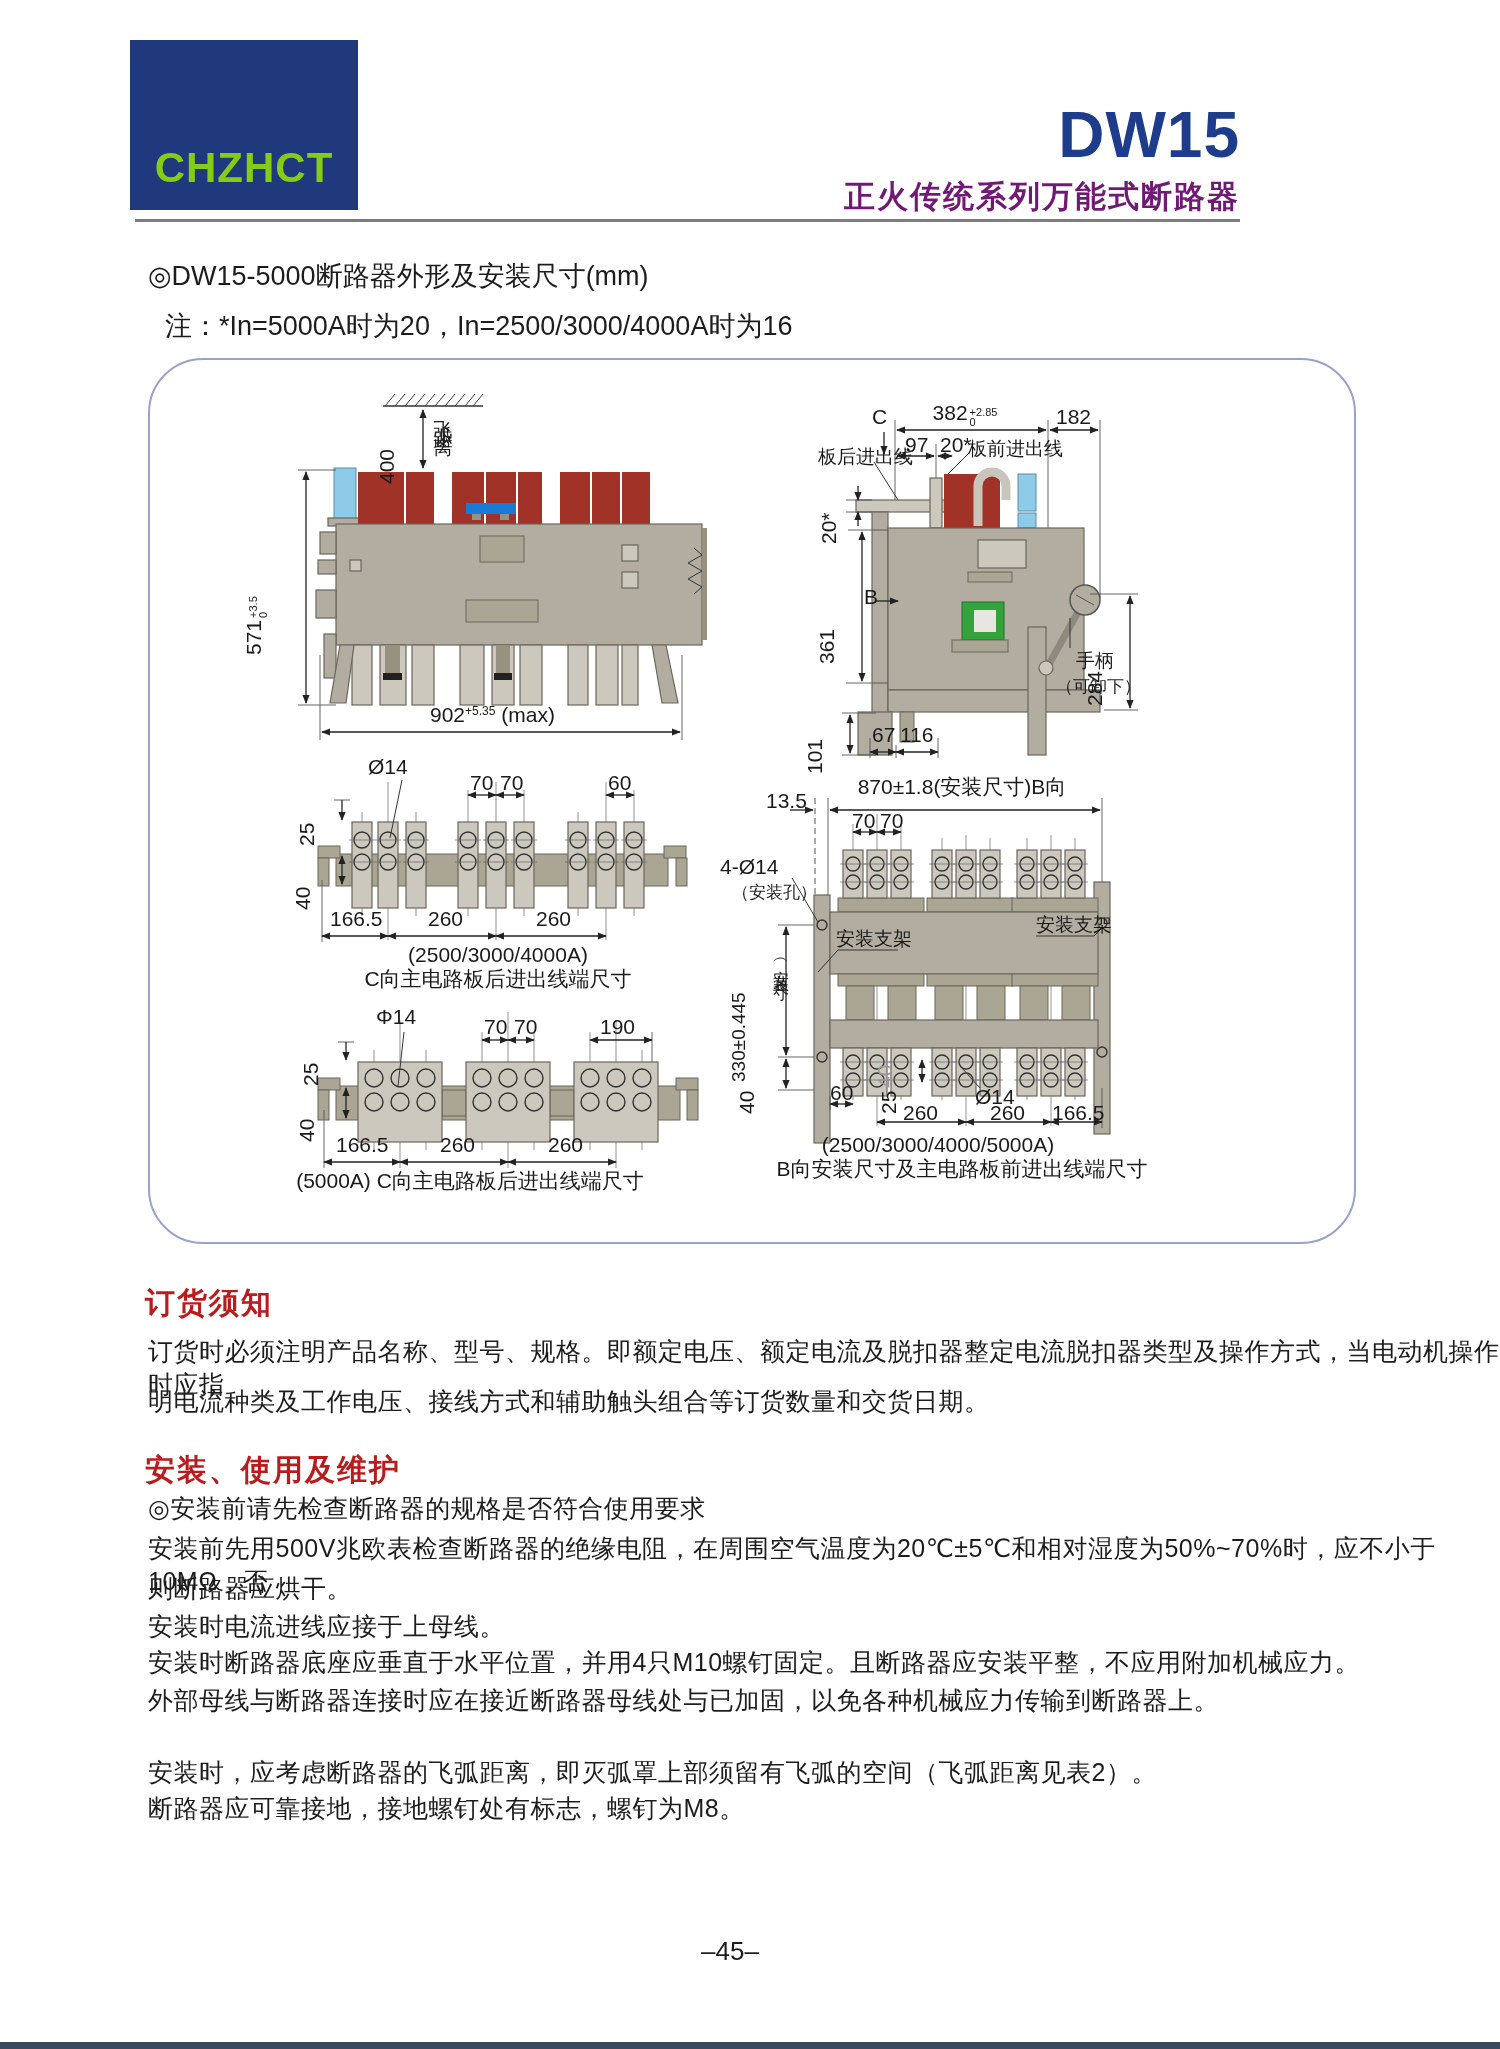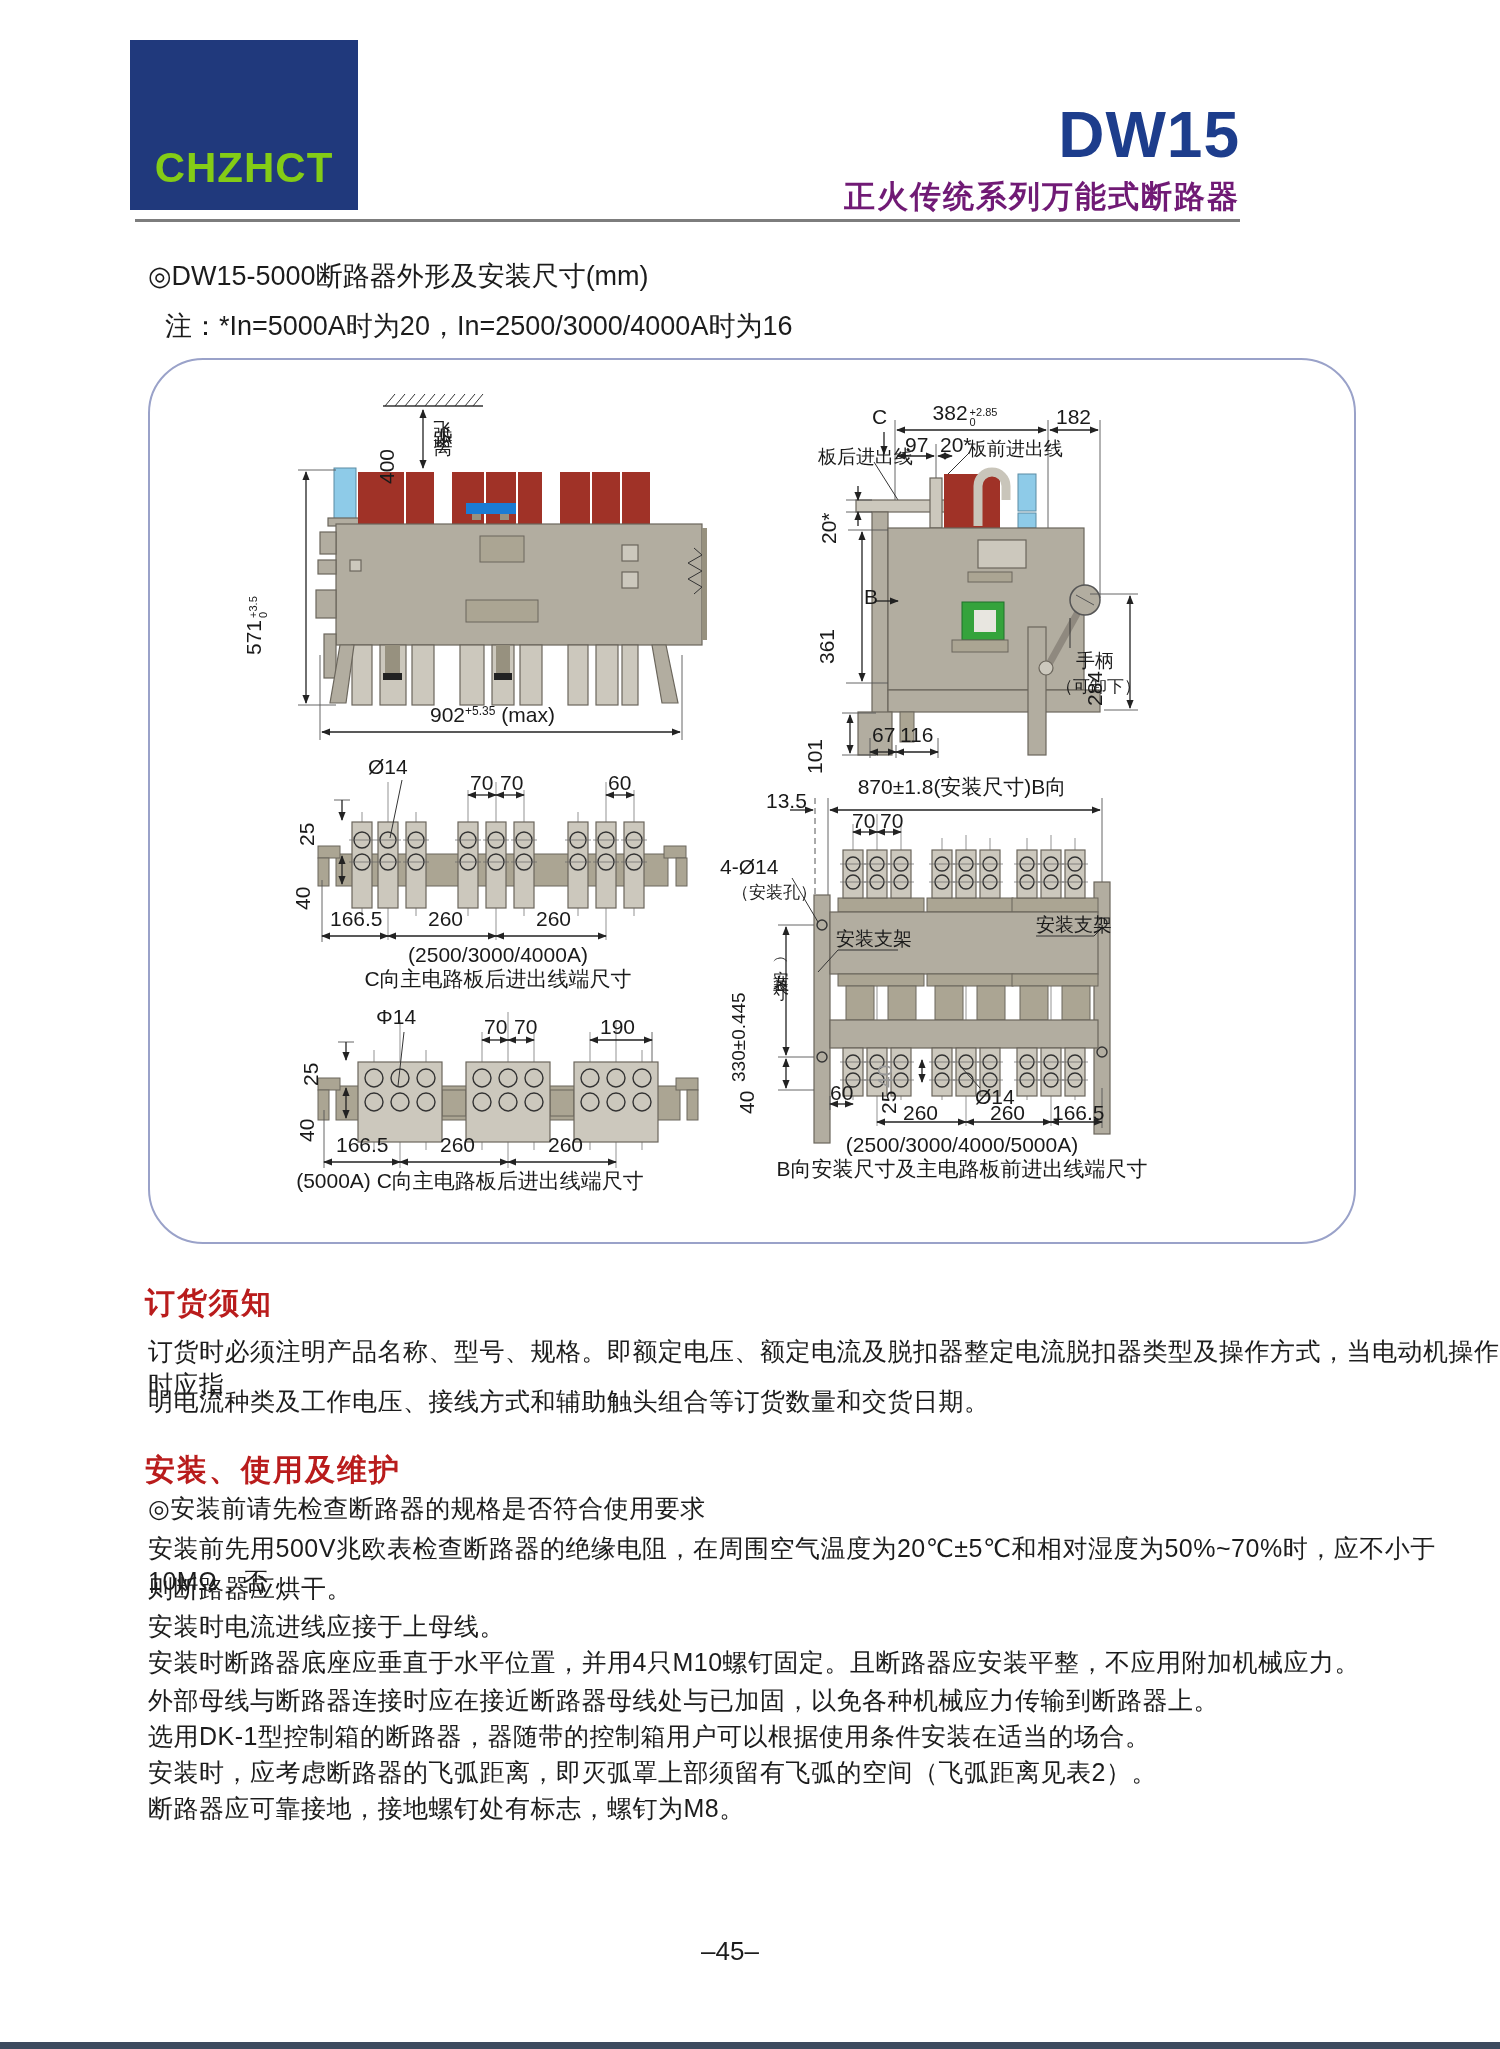--- a/index.html
+++ b/index.html
@@ -421,33 +421,32 @@
   <div class="lbl vt" style="left:750px;top:1060px;font-size:19px">330±0.445</div>
   <div class="lbl cjk vm" style="left:770px;top:952px;height:135px;font-size:16px">（安装尺寸）</div>
   <div class="lbl vt" style="left:758px;top:1092px">40</div>
   <div class="lbl" style="left:830px;top:1082px">60</div>
   <div class="lbl vt gray" style="left:896px;top:1066px">40</div>
   <div class="lbl vt" style="left:900px;top:1092px">25</div>
   <div class="lbl" style="left:975px;top:1086px">Ø14</div>
   <div class="lbl" style="left:903px;top:1102px">260</div>
   <div class="lbl" style="left:990px;top:1102px">260</div>
   <div class="lbl" style="left:1052px;top:1102px">166.5</div>
-  <div class="lbl cap cx" style="left:962px;top:1134px">(2500/3000/4000/5000A)</div>
+  <div class="lbl cap cx" style="left:938px;top:1134px">(2500/3000/4000/5000A)</div>
   <div class="lbl cap cx" style="left:962px;top:1158px">B向安装尺寸及主电路板前进出线端尺寸</div>
 
   <div class="sec-title" style="top:1283px">订货须知</div>
   <div class="body-line" style="top:1385px">明电流种类及工作电压、接线方式和辅助触头组合等订货数量和交货日期。</div>
   <div class="body-line" style="top:1335px">订货时必须注明产品名称、型号、规格。即额定电压、额定电流及脱扣器整定电流脱扣器类型及操作方式，当电动机操作时应指</div>
 
   <div class="sec-title" style="top:1450px">安装、使用及维护</div>
   <div class="body-line" style="top:1492px">◎安装前请先检查断路器的规格是否符合使用要求</div>
   <div class="body-line" style="top:1532px">安装前先用500V兆欧表检查断路器的绝缘电阻，在周围空气温度为20℃±5℃和相对湿度为50%~70%时，应不小于10MΩ，否</div>
   <div class="body-line" style="top:1572px">则断路器应烘干。</div>
   <div class="body-line" style="top:1610px">安装时电流进线应接于上母线。</div>
   <div class="body-line" style="top:1646px">安装时断路器底座应垂直于水平位置，并用4只M10螺钉固定。且断路器应安装平整，不应用附加机械应力。</div>
   <div class="body-line" style="top:1684px">外部母线与断路器连接时应在接近断路器母线处与已加固，以免各种机械应力传输到断路器上。</div>
-  <div class="body-line" style="top:1720px">选用DK-1型控制箱的断路器，器随带的控制箱用户可以根据使用条件安装在适当的场合。</div>
   <div class="body-line" style="top:1756px">安装时，应考虑断路器的飞弧距离，即灭弧罩上部须留有飞弧的空间（飞弧距离见表2）。</div>
   <div class="body-line" style="top:1792px">断路器应可靠接地，接地螺钉处有标志，螺钉为M8。</div>
 
   <div class="page-num">–45–</div>
   <div class="bottom-bar"></div>
 </div>
 
 </body></html>

